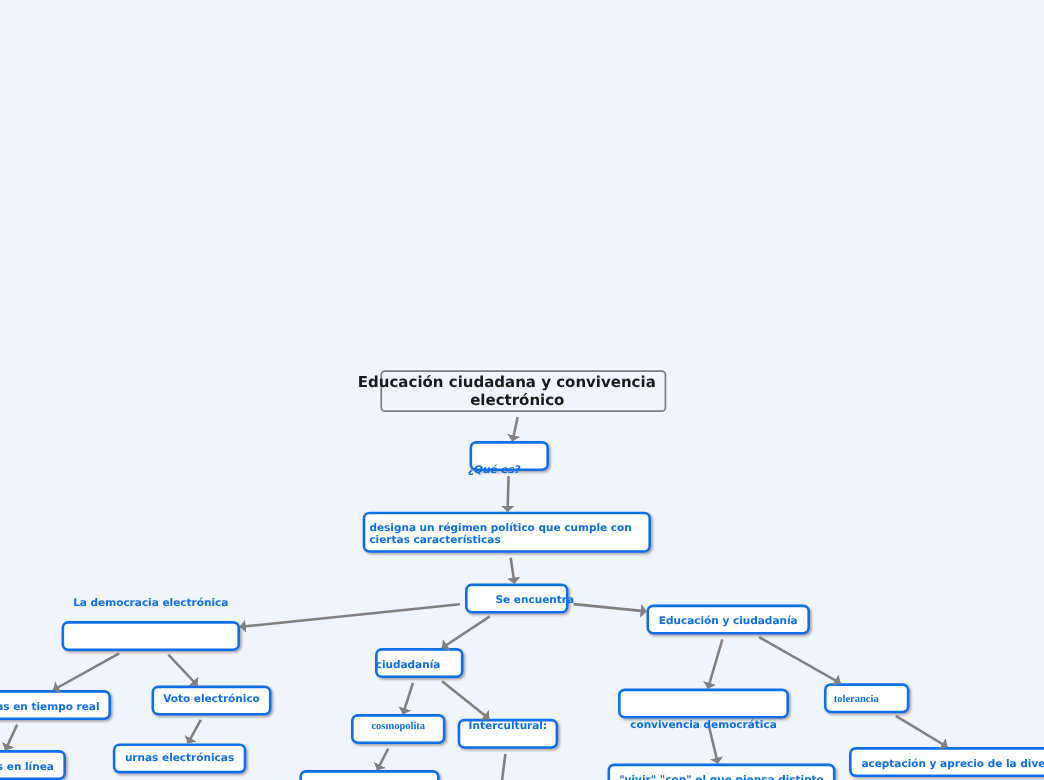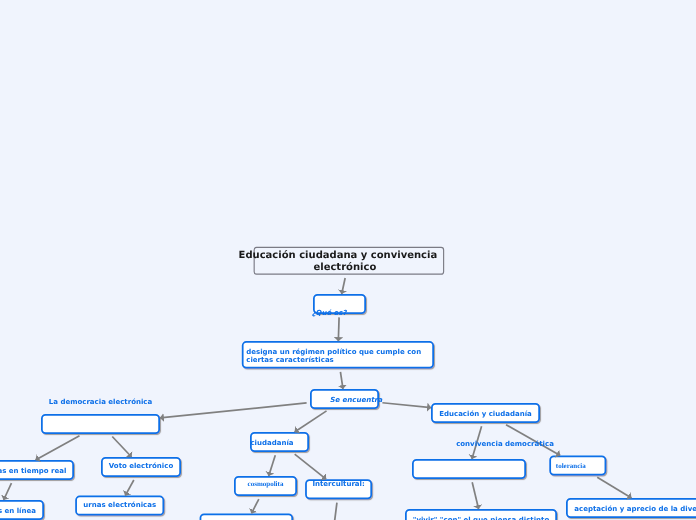--- a/index.html
+++ b/index.html
@@ -71,39 +71,39 @@
       <div class="node n-root" style="left: 253.6px; top: 246.8px; width: 190.6px; height: 27.9px;">
         <span class="lbl"><span class="tline" style="transform: translateX(-7px);">Educación ciudadana y convivencia</span><span class="tline">electrónico</span></span>
       </div>
       <div class="node n-blue" style="left: 303px; top: 294px; width: 53px; height: 36px; font-style: italic;">
         <span class="lbl">¿Qué es?</span>
       </div>
       <div class="node n-blue" style="left: 241.8px; top: 341.1px; width: 176px; height: 27.4px; justify-content: center; padding-left: 7.8px; text-align: left;">
         <span class="lbl">designa un régimen político que cumple con
 ciertas características</span>
       </div>
-      <div class="node n-blue" style="left: 310px; top: 389px; width: 93px; height: 20px; font-style: italic;">
+      <div class="node n-blue" style="left: 310px; top: 389px; width: 93px; height: 20px;">
         <span class="lbl">Se encuentra</span>
       </div>
       <div class="node n-blue" style="left: 41px; top: 391px; width: 119px; height: 20px;">
         <span class="lbl">La democracia electrónica</span>
       </div>
       <div class="node n-blue" style="left: 431px; top: 403px; width: 109px; height: 20px;">
         <span class="lbl">Educación y ciudadanía</span>
       </div>
       <div class="node n-blue" style="left: 250px; top: 432px; width: 44px; height: 20px; align-items: center;">
         <span class="lbl">ciudadanía</span>
       </div>
       <div class="node n-blue" style="left: -39px; top: 460px; width: 113px; height: 20px;">
         <span class="lbl">consultas en tiempo real</span>
       </div>
       <div class="node n-blue" style="left: 101px; top: 457px; width: 80px; height: 16px;">
         <span class="lbl">Voto electrónico</span>
       </div>
-      <div class="node n-blue" style="left: 412px; top: 433px; width: 114px; height: 20px; margin-left: 36px;">
+      <div class="node n-blue" style="left: 412px; top: 472px; width: 114px; height: 20px;">
         <span class="lbl">convivencia democrática</span>
       </div>
       <div class="node n-blue" style="left: 549.3px; top: 455.5px; width: 43px; height: 20px; font-family: Liberation Serif, serif;">
         <span class="lbl">tolerancia</span>
       </div>
       <div class="node n-blue" style="left: 234px; top: 476px; width: 63px; height: 14px; font-family: Liberation Serif, serif;">
         <span class="lbl">cosmopolita</span>
       </div>
       <div class="node n-blue" style="left: 305.1px; top: 473px; width: 67px; height: 20px;">
         <span class="lbl">Intercultural:</span>

